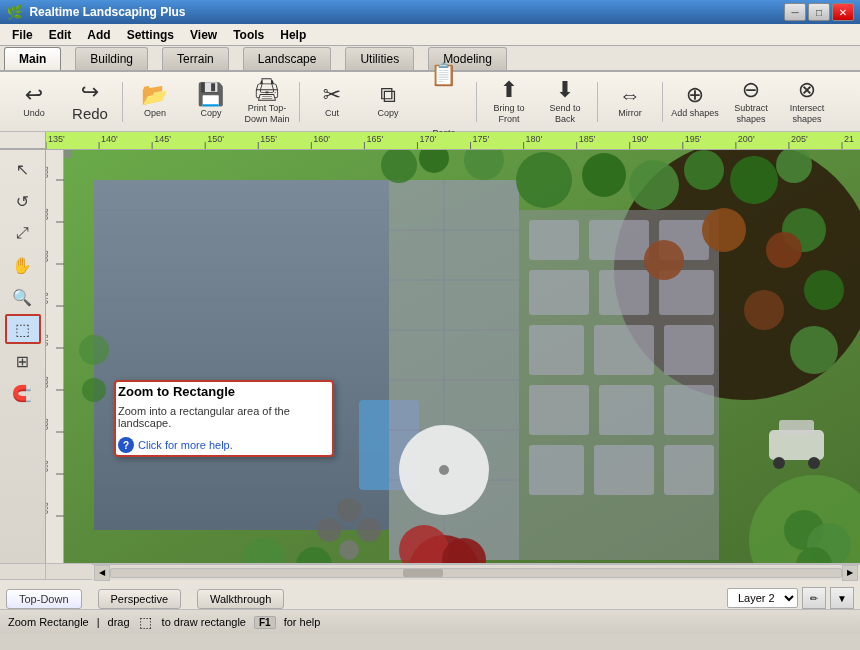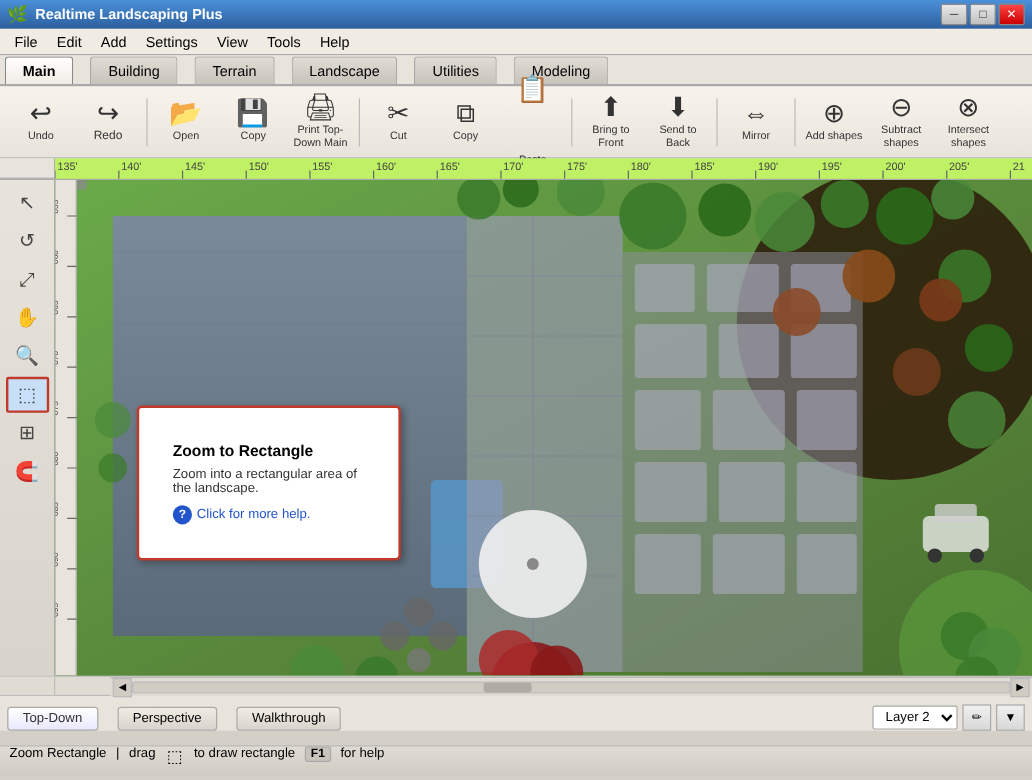--- a/index.html
+++ b/index.html
@@ -26,20 +26,21 @@
     #titlebar .win-btn.close { background: linear-gradient(to bottom, #f44, #c00); color: white; }
 
     
     #menubar {
       background: #f0ece4;
       border-bottom: 1px solid #aaa;
       height: 22px;
       display: flex;
       align-items: center;
       padding: 0 4px;
+      font-weight: bold;
     }
     .menu-item {
       padding: 2px 8px;
       cursor: pointer;
       border-radius: 2px;
       font-size: 12px;
     }
 
     
     #tabbar {
@@ -170,26 +171,26 @@
       right: 0;
       bottom: 0;
       background: linear-gradient(135deg, #5a8a3c 0%, #6aa84f 40%, #7bbf5a 70%, #4a7a2c 100%);
       overflow: hidden;
     }
 
     
     #tooltip-box {
       position: absolute;
       left: 50px;
-      bottom: 96px;
+      bottom: 106px;
       width: 220px;
       background: white;
       border: 2px solid #c0392b;
       border-radius: 4px;
-      padding: 28px;
+      padding: 2px;
       z-index: 100;
       box-shadow: 2px 2px 6px rgba(0,0,0,0.3);
     }
     #tooltip-box .tooltip-title {
       font-weight: bold;
       font-size: 13px;
       margin-bottom: 6px;
     }
     #tooltip-box .tooltip-body {
       font-size: 11px;
@@ -286,25 +287,24 @@
       display: flex; align-items: center; justify-content: center;
       font-size: 10px;
     }
 
     
     #statusbar {
       height: 25px;
       background: linear-gradient(to bottom, #e0dcd4, #d0ccc4);
       border-top: 1px solid #bbb;
       display: flex;
-      align-items: flex-start;
+      align-items: center;
       padding: 0 8px;
       gap: 8px;
       font-size: 11px;
-      margin-top: 12px;
     }
     .status-key {
       background: #c8c4bc;
       border: 1px solid #aaa;
       border-radius: 2px;
       padding: 0 4px;
       font-size: 10px;
       font-weight: bold;
     }
 
@@ -354,21 +354,21 @@
     <div class="tab">Modeling</div>
   </div>
 
 <div id="toolbar">
     <div class="toolbar-btn">
       <span class="btn-icon">↩</span>
       <span style="font-size:9px;text-align:center;line-height:1.2;">Undo</span>
     </div>
     <div class="toolbar-btn">
       <span class="btn-icon">↪</span>
-      <span style="font-size:10px;text-align:center;line-height:1.2;">Redo</span>
+      <span style="font-size:15px;text-align:center;line-height:1.2;">Redo</span>
     </div>
     <div class="toolbar-sep"></div>
     <div class="toolbar-btn">
       <span class="btn-icon">📂</span>
       <span style="font-size:9px;text-align:center;line-height:1.2;">Open</span>
     </div>
     <div class="toolbar-btn">
       <span class="btn-icon">💾</span>
       <span style="font-size:9px;text-align:center;line-height:1.2;">Copy</span>
     </div>

